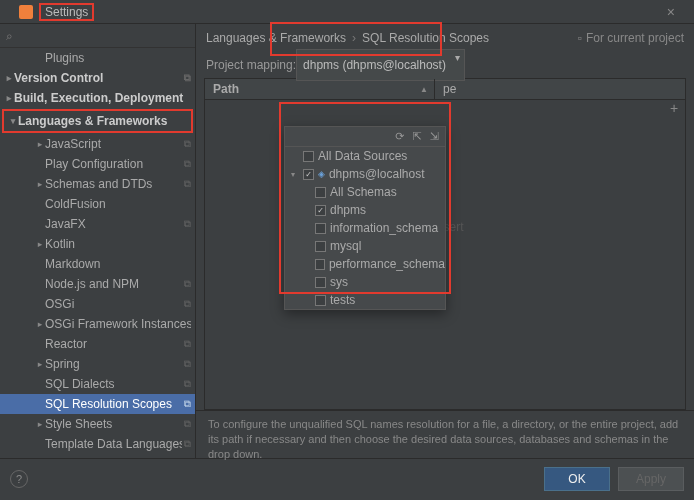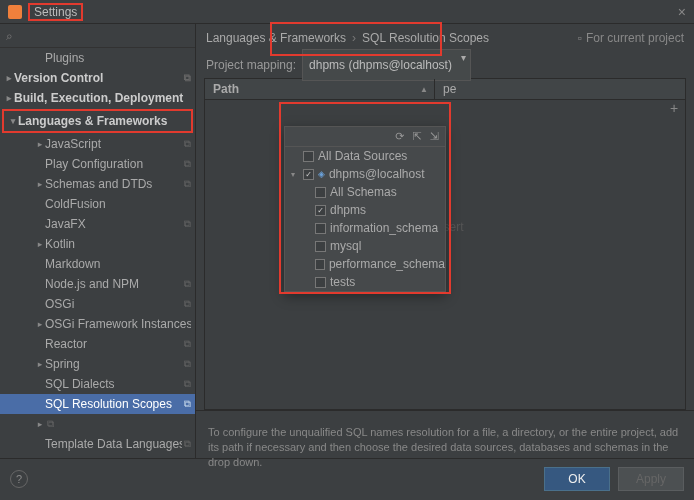--- a/index.html
+++ b/index.html
@@ -1,18 +1,18 @@
 <!DOCTYPE html>
 <html><head>
 <meta charset="utf-8">
 <style>
   * { box-sizing: border-box; margin: 0; padding: 0; }
   html, body { width: 694px; height: 500px; overflow: hidden; }
   body { font-family: "Segoe UI", Arial, sans-serif; font-size: 12px; background: #3c3f41; color: #bbbbbb; }
-  .titlebar { height: 24px; display: flex; align-items: center; padding: 0 8px; border-bottom: 1px solid #2b2b2b; }
+  .titlebar { height: 24px; display: flex; align-items: center; padding: 0 19px; border-bottom: 1px solid #2b2b2b; }
   .titlebar .app-icon { width: 14px; height: 14px; background: #f0803c; border-radius: 2px; margin-right: 6px; }
   .titlebar .title { color: #bbb; }
   .titlebar .close { margin-left: auto; color: #888; font-size: 14px; cursor: pointer; }
   .red-box { border: 2px solid #e23a2e; }
   .titlebar .title.red-box { padding: 0 4px; }
   .main { display: flex; height: 434px; }
   .sidebar { width: 196px; border-right: 1px solid #2b2b2b; display: flex; flex-direction: column; }
   .search { height: 24px; display: flex; align-items: center; padding: 0 6px; border-bottom: 1px solid #323232; }
   .search-icon { color: #777; font-size: 12px; margin-right: 4px; }
   .tree { overflow: hidden; flex: 1; }
@@ -23,32 +23,32 @@
   .row.top { font-weight: bold; color: #ccc; }
   .row.selected { background: #4a6da7; color: #fff; }
   .row.selected .copy { color: #cde; }
   .ind0 { padding-left: 4px; }
   .ind1 { padding-left: 35px; }
   .lf-wrapper { margin: 1px 2px; }
   .content { flex: 1; display: flex; flex-direction: column; position: relative; }
   .crumbs { height: 28px; display: flex; align-items: center; padding: 0 10px; color: #aaa; gap: 6px; }
   .crumbs .sep { color: #777; }
   .crumbs .proj { margin-left: auto; display: flex; align-items: center; gap: 4px; color: #888; }
-  .mapping-row { display: flex; align-items: center; height: 26px; padding: 0 10px; gap: 6px; }
+  .mapping-row { display: flex; align-items: center; height: 26px; padding: 0 10px; }
   .mapping-label { color: #999; }
   .mapping-select { background: #45494a; border: 1px solid #555; padding: 1px 18px 1px 6px; position: relative; color: #bbb; height: 32px; display:flex; align-items:center; }
   .mapping-select::after { content: "▾"; position: absolute; right: 4px; top: 2px; font-size: 10px; color: #aaa; }
   .tbl-head { display: flex; height: 22px; background: #414547; border: 1px solid #2b2b2b; margin: 0 8px; }
   .tbl-col1 { width: 230px; padding: 3px 8px; color: #aaa; border-right: 1px solid #2b2b2b; position:relative;font-weight:bold;}
   .tbl-col1 .sort { font-size:8px; position:absolute; right:6px; top:6px; color:#888;}
   .tbl-col2 { padding: 3px 8px; color: #aaa; }
   .tbl-body { flex:1; margin: 0 8px; border: 1px solid #2b2b2b; border-top:0; background: #3c3f41; position: relative; min-height: 280px;}
   .add-btn { position:absolute; right:2px; top:0; width:18px; height:18px; color:#888; text-align:center; font-size:14px; line-height:16px;}
   .no-res { position: absolute; left: 0; right: 0; top: 120px; text-align: center; color: #555; }
-  .desc { padding: 14px 12px; font-size: 11px; color: #888; border-top: 1px solid #2b2b2b; line-height: 15px; height: 48px;}
+  .desc { padding: 6px 12px; font-size: 11px; color: #888; border-top: 1px solid #2b2b2b; line-height: 15px; height: 48px;}
   .bottom { height: 40px; display: flex; align-items: center; padding: 0 10px; border-top: 1px solid #2b2b2b; gap: 8px; }
   .help { width: 18px; height: 18px; border: 1px solid #666; border-radius: 50%; color:#888; text-align:center; line-height:16px; font-size:11px;}
   .btn { min-width: 66px; height: 24px; border: 1px solid #5a5d5f; background: #4c5052; color: #bbb; display:flex; align-items:center; justify-content:center; font-size:12px;}
   .btn.primary { background: #365880; border-color: #4a708b; color: #eee; }
   .btn.disabled { color: #666; }
   .spacer { flex: 1; }
   
   .dd { position: absolute; left: 79px; top: 26px; width: 162px; background: #46494b; border: 1px solid #555; box-shadow: 0 4px 12px rgba(0,0,0,0.4); }
   .dd-toolbar { height: 20px; display: flex; justify-content: flex-end; align-items: center; gap: 8px; padding: 0 6px; border-bottom: 1px solid #555; color:#999; font-size:11px;}
   .dd-item { display: flex; align-items: center; height: 18px; padding-left: 6px; gap: 4px; color: #aaa; font-size: 12px;}
@@ -154,20 +154,21 @@
           <span class="lbl">SQL Dialects</span>
           <span class="copy">⧉</span>
         </div>
         <div class="row ind1 selected">
           <span class="chev"></span>
           <span class="lbl">SQL Resolution Scopes</span>
           <span class="copy">⧉</span>
         </div>
         <div class="row ind1">
           <span class="chev">▸</span>
+          <span class="lbl">Style Sheets</span>
           <span class="copy">⧉</span>
         </div>
         <div class="row ind1">
           <span class="chev"></span>
           <span class="lbl">Template Data Languages</span>
           <span class="copy">⧉</span>
         </div>
         <div class="row ind1">
           <span class="lbl">TypeScript</span>
         </div>
@@ -243,20 +244,25 @@
               <span>mysql</span>
             </div>
             <div class="dd-item ind-1">
               <span style="width:8px;"></span>
               <span class="cb"></span>
               <span>performance_schema</span>
             </div>
             <div class="dd-item ind-1">
               <span style="width:8px;"></span>
               <span class="cb"></span>
+              <span>sys</span>
+            </div>
+            <div class="dd-item ind-1">
+              <span style="width:8px;"></span>
+              <span class="cb"></span>
               <span>tests</span>
             </div>
           </div>
       </div>
       <div class="dd-red"></div>
     </div>
 
     <div class="desc">To configure the unqualified SQL names resolution for a file, a directory, or the entire project, add its path if necessary and then choose the desired data sources, databases and schemas in the drop down.</div>
   </div>
 </div>

